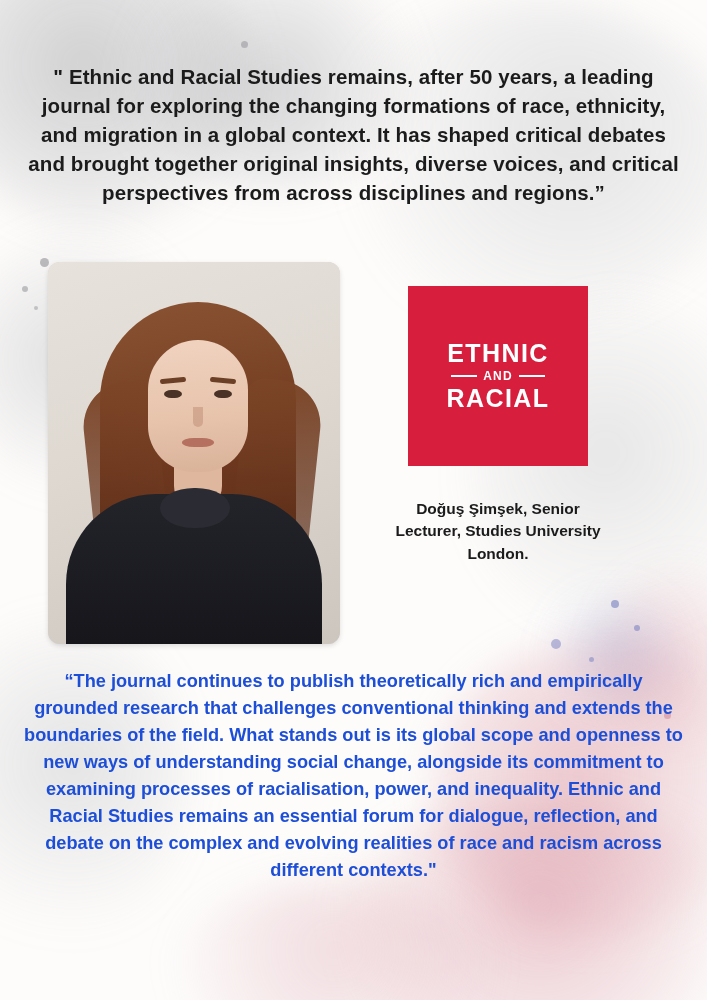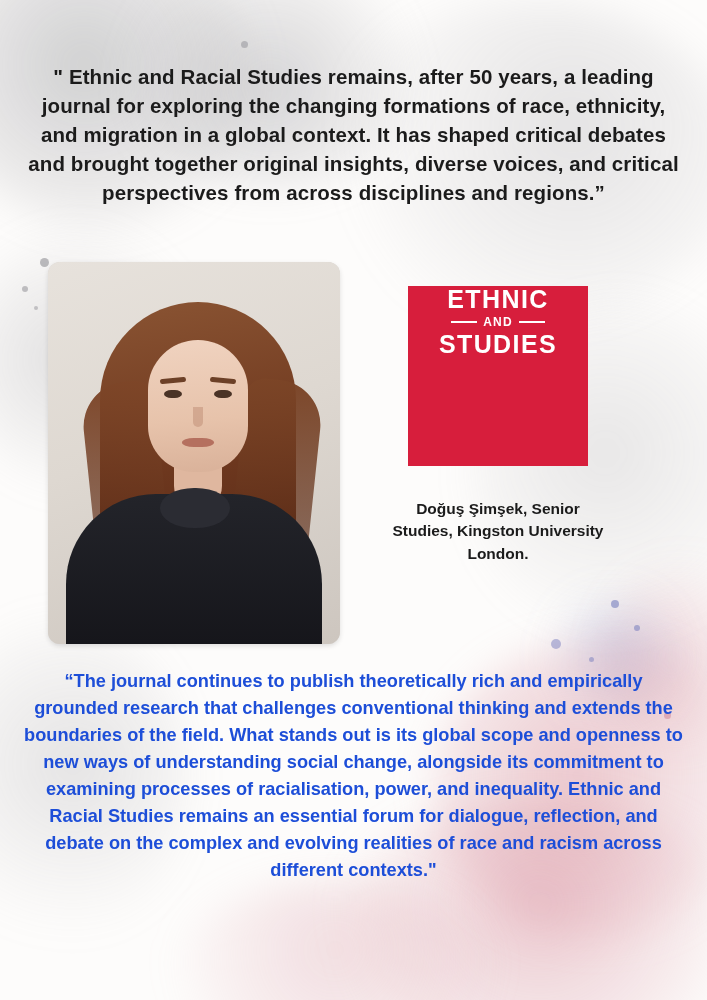--- a/index.html
+++ b/index.html
@@ -220,21 +220,21 @@
   .logo {
     position: absolute;
     left: 408px;
     top: 286px;
     width: 180px;
     height: 180px;
     background: #d71e3c;
     display: flex;
     flex-direction: column;
     align-items: center;
-    justify-content: flex-start;
+    justify-content: center;
     color: #ffffff;
   }
   .logo .l1, .logo .l3, .logo .l4 {
     font-weight: bold;
     letter-spacing: 1.4px;
     line-height: 1.08;
     font-size: 25px;
   }
   .logo .l2 {
     display: flex;
@@ -323,20 +323,20 @@
     <div class="collar"></div>
   </div>
 
   <div class="logo">
     <div class="l1">ETHNIC</div>
     <div class="l2">
       <span class="rule"></span>
       <span>AND</span>
       <span class="rule"></span>
     </div>
-    <div class="l3">STUDIES</div>
+    <div class="l3">RACIAL</div>
   </div>
 
-  <div class="attribution">Doğuş Şimşek, Senior Studies, Kingston University London.</div>
+  <div class="attribution">Doğuş Şimşek, Senior Lecturer, Studies University London.</div>
 
   <div class="quote-bottom">“The journal continues to publish theoretically rich and empirically grounded research that challenges conventional thinking and extends the boundaries of the field. What stands out is its global scope and openness to new ways of understanding social change, alongside its commitment to examining processes of racialisation, power, and inequality. Ethnic and Racial Studies remains an essential forum for dialogue, reflection, and debate on the complex and evolving realities of race and racism across different contexts."</div>
 
 </div>
 
 </body></html>

